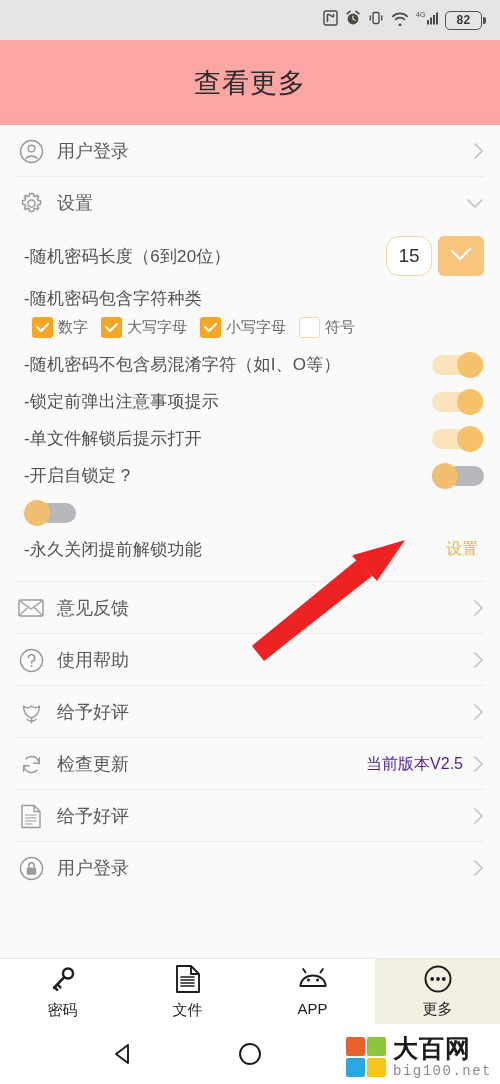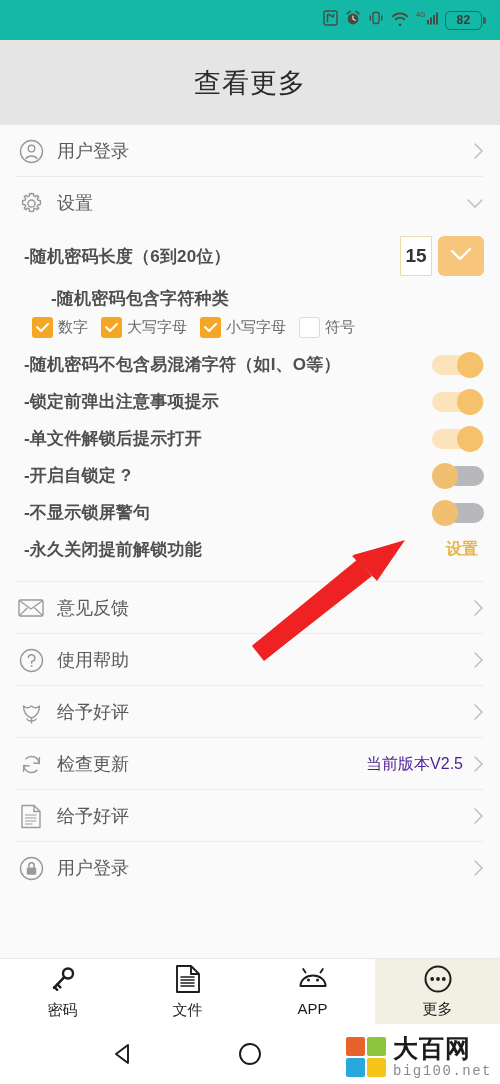--- a/index.html
+++ b/index.html
@@ -7,36 +7,36 @@
   body {
     font-family:"Liberation Sans","DejaVu Sans",sans-serif;
     background:#fafafa;
     overflow:hidden;
     position:relative;
   }
   .phone { width:500px; height:1084px; position:relative; display:flex; flex-direction:column; }
 
   
   .statusbar{
-    height:40px; background:#14b8a6; flex:0 0 40px;
+    height:40px; background:#e5e5e5; flex:0 0 40px;
     display:flex; align-items:center; justify-content:flex-end;
     padding-right:14px; gap:7px;
   }
   .sb-ico{ display:block; color:#4a4a45; }
   .battery{
     display:flex; align-items:center; justify-content:center;
     width:37px;height:19px;border:1.6px solid #55534c;border-radius:5px;
     font-size:12px;font-weight:bold;color:#3b3a36;letter-spacing:.3px;
   }
   .batt-wrap{display:flex;align-items:center;gap:1px;}
   .batt-nub{width:3px;height:7px;background:#55534c;border-radius:0 2px 2px 0;}
 
   
   .titlebar{
-    flex:0 0 85px; background:#e5e5e5;
+    flex:0 0 85px; background:#fca5a5;
     display:flex;align-items:center;justify-content:center;
   }
   .titlebar h1{
     font-size:27px;font-weight:normal;color:#2b2b2b;letter-spacing:1px;
   }
 
   
   .content{ flex:1 1 auto; background:#fafafa; overflow:hidden; position:relative; }
 
   .row{
@@ -58,29 +58,28 @@
   .row .lbl{ font-size:18px;color:#5a5a5a;flex:1 1 auto; }
   .row .value{ font-size:16px;color:#4c1d95;margin-right:10px;}
   .chev{ color:#c0c0c0; display:flex;align-items:center;}
 
   
   .subrow{
     display:flex;align-items:center;
     padding:0 16px 0 24px;
     min-height:37px;
     position:relative;
-    font-weight:bold;
   }
   .subrow .sublbl{ font-size:17px;color:#4f4f4f;flex:1 1 auto;letter-spacing:.2px;}
   .subrow .link{ font-size:16px;color:#e8b44a; margin-right:6px;}
 
   
   .len-row{ height:54px; }
   .numbox{
-    width:32px;height:40px;border:1px solid #f0d8a8;border-radius:1px;
+    width:46px;height:40px;border:1px solid #f0d8a8;border-radius:13px;
     background:#fff;display:flex;align-items:center;justify-content:center;
     font-size:19px;color:#333;
   }
   .okbtn{
     width:46px;height:40px;border-radius:6px;background:#f7c57c;
     display:flex;align-items:center;justify-content:center;margin-left:6px;
   }
 
   
   .cbgroup{ display:flex;align-items:center;padding:4px 16px 8px 32px; gap:5px;}
@@ -238,21 +237,21 @@
       <span class="numbox">15</span>
       <span class="okbtn">
         <span>
           <svg width="24" height="17" viewBox="0 0 24 17">
               <path d="M3 5 L11 13 L21 3" fill="none" stroke="#ffffff" stroke-width="2.4" stroke-linecap="round" stroke-linejoin="round"></path>
             </svg>
         </span>
       </span>
     </div>
 
-    <div class="subrow" style="min-height:30px;margin-left:27px;">
+    <div class="subrow" style="min-height:30px;">
       <span class="sublbl">-随机密码包含字符种类</span>
     </div>
 
     <div class="cbgroup">
       <label class="cbitem">
         <span class="cbox on">
           <svg width="15" height="11" viewBox="0 0 15 11">
               <path d="M2 5 L6 9 L13 2" fill="none" stroke="#fff" stroke-width="2.1" stroke-linecap="round" stroke-linejoin="round"></path>
             </svg>
         </span>
@@ -302,21 +301,20 @@
         </span>
     </div>
     <div class="subrow">
       <span class="sublbl">-开启自锁定 ?</span>
       <span class="tgl off">
           <i class="track"></i>
           <i class="knob"></i>
         </span>
     </div>
     <div class="subrow">
-      <span class="sublbl">-不显示锁屏警句</span>
       <span class="tgl off">
           <i class="track"></i>
           <i class="knob"></i>
         </span>
     </div>
 
     <div class="subrow">
       <span class="sublbl">-永久关闭提前解锁功能</span>
       <span class="link">设置</span>
     </div>

